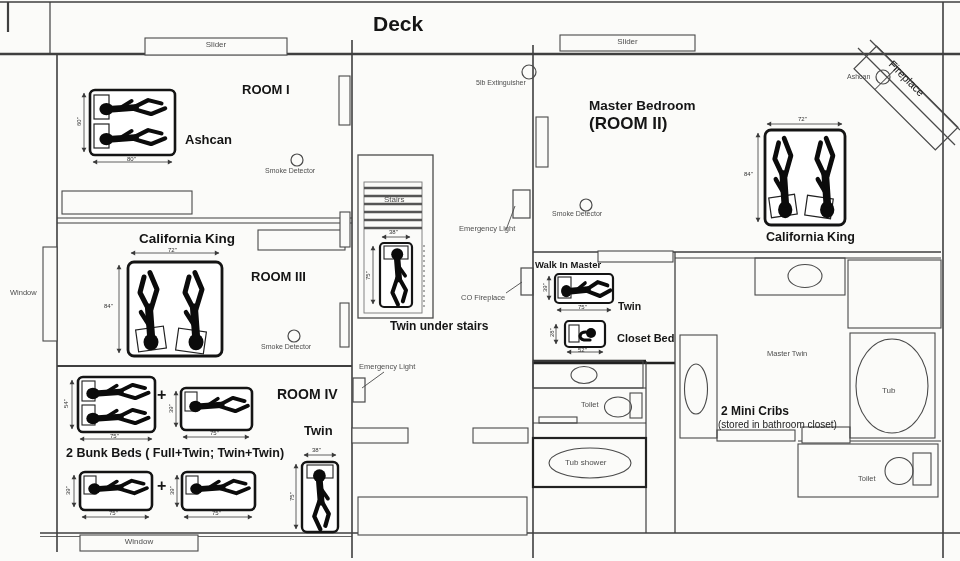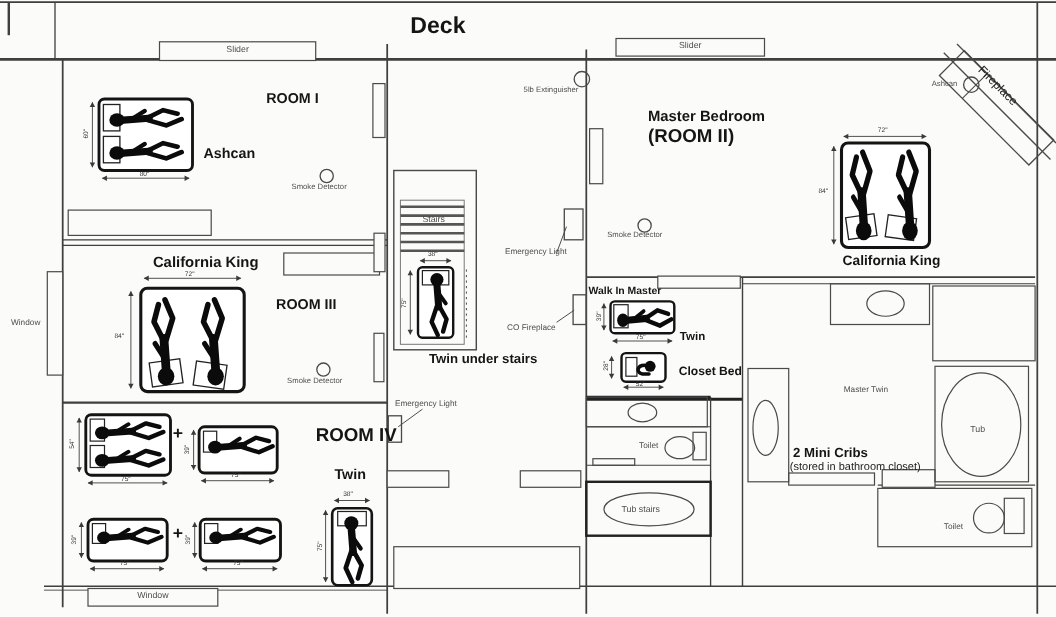--- a/index.html
+++ b/index.html
@@ -256,21 +256,22 @@
   <div class="lbl gray" style="left:265px;top:167px;font-size:7px;">Smoke Detector</div>
   <div class="lbl tiny rot" style="left:76px;top:126px;">60"</div>
   <div class="lbl tiny" style="left:127px;top:156px;">80"</div>
 
   <div class="lbl bold" style="left:139px;top:232px;font-size:13.5px;">California King</div>
   <div class="lbl bold" style="left:251px;top:270px;font-size:13px;text-align:right;">ROOM III</div>
   <div class="lbl gray" style="left:261px;top:343px;font-size:7px;">Smoke Detector</div>
   <div class="lbl tiny" style="left:168px;top:247px;">72"</div>
   <div class="lbl tiny" style="left:104px;top:303px;">84"</div>
 
-  <div class="lbl bold" style="left:287px;top:387px;font-size:17px;">ROOM IV</div>
+  <div class="lbl bold" style="left:277px;top:387px;font-size:14px;">ROOM IV</div>
+  <div class="lbl bold" style="left:66px;top:447px;font-size:12.5px;">2 Bunk Beds ( Full+Twin; Twin+Twin)</div>
   <div class="lbl bold" style="left:304px;top:424px;font-size:13px;">Twin</div>
   <div class="lbl bold" style="left:157px;top:386px;font-size:16px;">+</div>
   <div class="lbl bold" style="left:157px;top:477px;font-size:16px;">+</div>
   <div class="lbl tiny rot" style="left:63px;top:408px;">54"</div>
   <div class="lbl tiny" style="left:110px;top:433px;">75"</div>
   <div class="lbl tiny rot" style="left:168px;top:413px;">39"</div>
   <div class="lbl tiny" style="left:210px;top:430px;">75"</div>
   <div class="lbl tiny rot" style="left:65px;top:495px;">39"</div>
   <div class="lbl tiny" style="left:109px;top:510px;">75"</div>
   <div class="lbl tiny rot" style="left:169px;top:495px;">39"</div>
@@ -300,20 +301,20 @@
   <div class="lbl tiny rot" style="left:549px;top:337px;">28"</div>
   <div class="lbl tiny" style="left:578px;top:347px;">52"</div>
 
   <div class="lbl gray" style="left:767px;top:350px;font-size:7.5px;">Master Twin</div>
   <div class="lbl gray" style="left:882px;top:387px;font-size:8px;">Tub</div>
   <div class="lbl gray" style="left:858px;top:475px;font-size:7.5px;">Toilet</div>
   <div class="lbl bold" style="left:721px;top:405px;font-size:12px;text-align:center;">2 Mini Cribs</div>
   <div class="lbl" style="left:718px;top:419px;font-size:10px;color:#222;">(stored in bathroom closet)</div>
 
   <div class="lbl gray" style="left:581px;top:401px;font-size:7.5px;">Toilet</div>
-  <div class="lbl gray" style="left:565px;top:459px;font-size:8px;">Tub stairs</div>
+  <div class="lbl gray" style="left:565px;top:459px;font-size:8px;">Tub shower</div>
 
   <div class="lbl gray" style="left:476px;top:79px;font-size:7px;">5lb Extinguisher</div>
   <div class="lbl gray" style="left:459px;top:225px;font-size:7.5px;">Emergency Light</div>
   <div class="lbl gray" style="left:359px;top:363px;font-size:7.5px;">Emergency Light</div>
   <div class="lbl gray" style="left:461px;top:294px;font-size:7.5px;">CO Fireplace</div>
 
 </div>
 
 </body></html>

